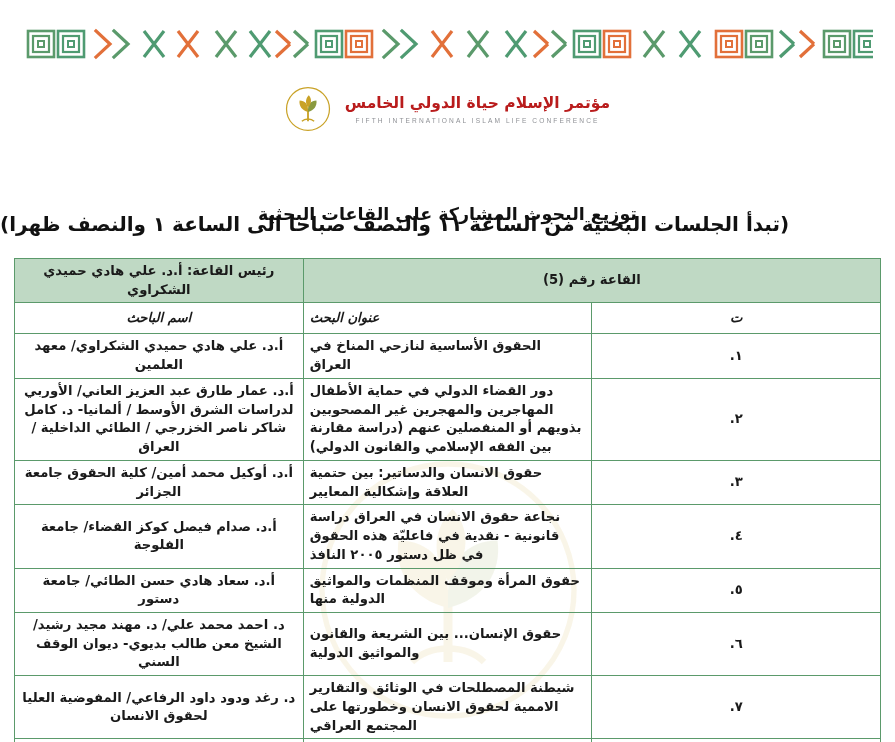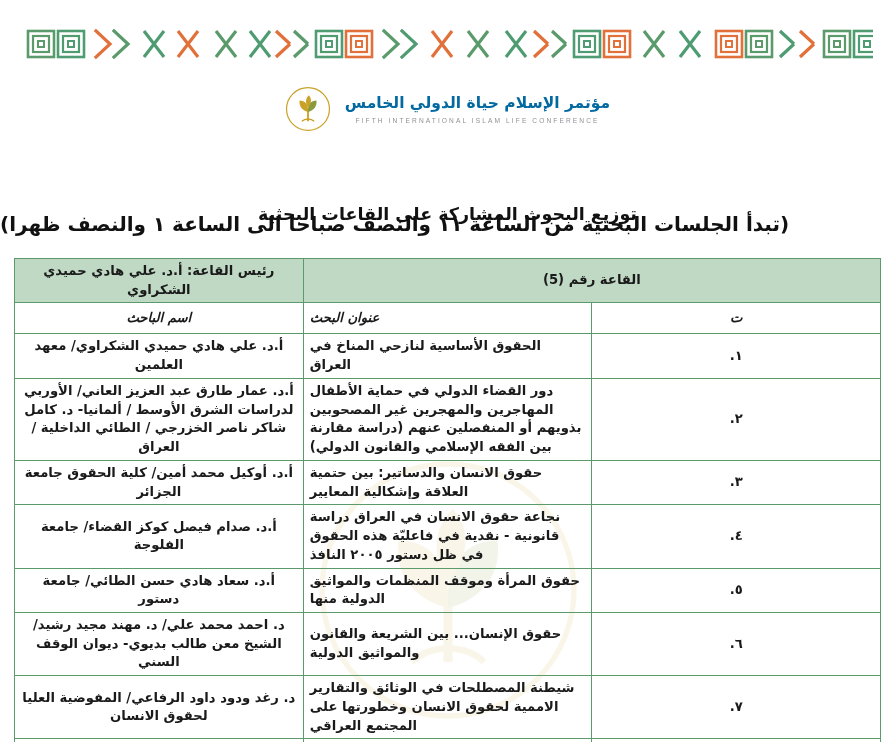--- a/index.html
+++ b/index.html
@@ -39,21 +39,21 @@
     justify-content: center;
     gap: 14px;
   }
   .logo-text {
     text-align: center;
     direction: rtl;
   }
   .logo-arabic {
     font-size: 15.5px;
     font-weight: bold;
-    color: #0369a1;
+    color: #b91c1c;
     letter-spacing: 0px;
     line-height: 1.25;
   }
   .logo-english {
     font-size: 6.6px;
     color: #8e9095;
     letter-spacing: 2.1px;
     margin-top: 3px;
     font-family: "Liberation Sans", sans-serif;
     direction: ltr;

